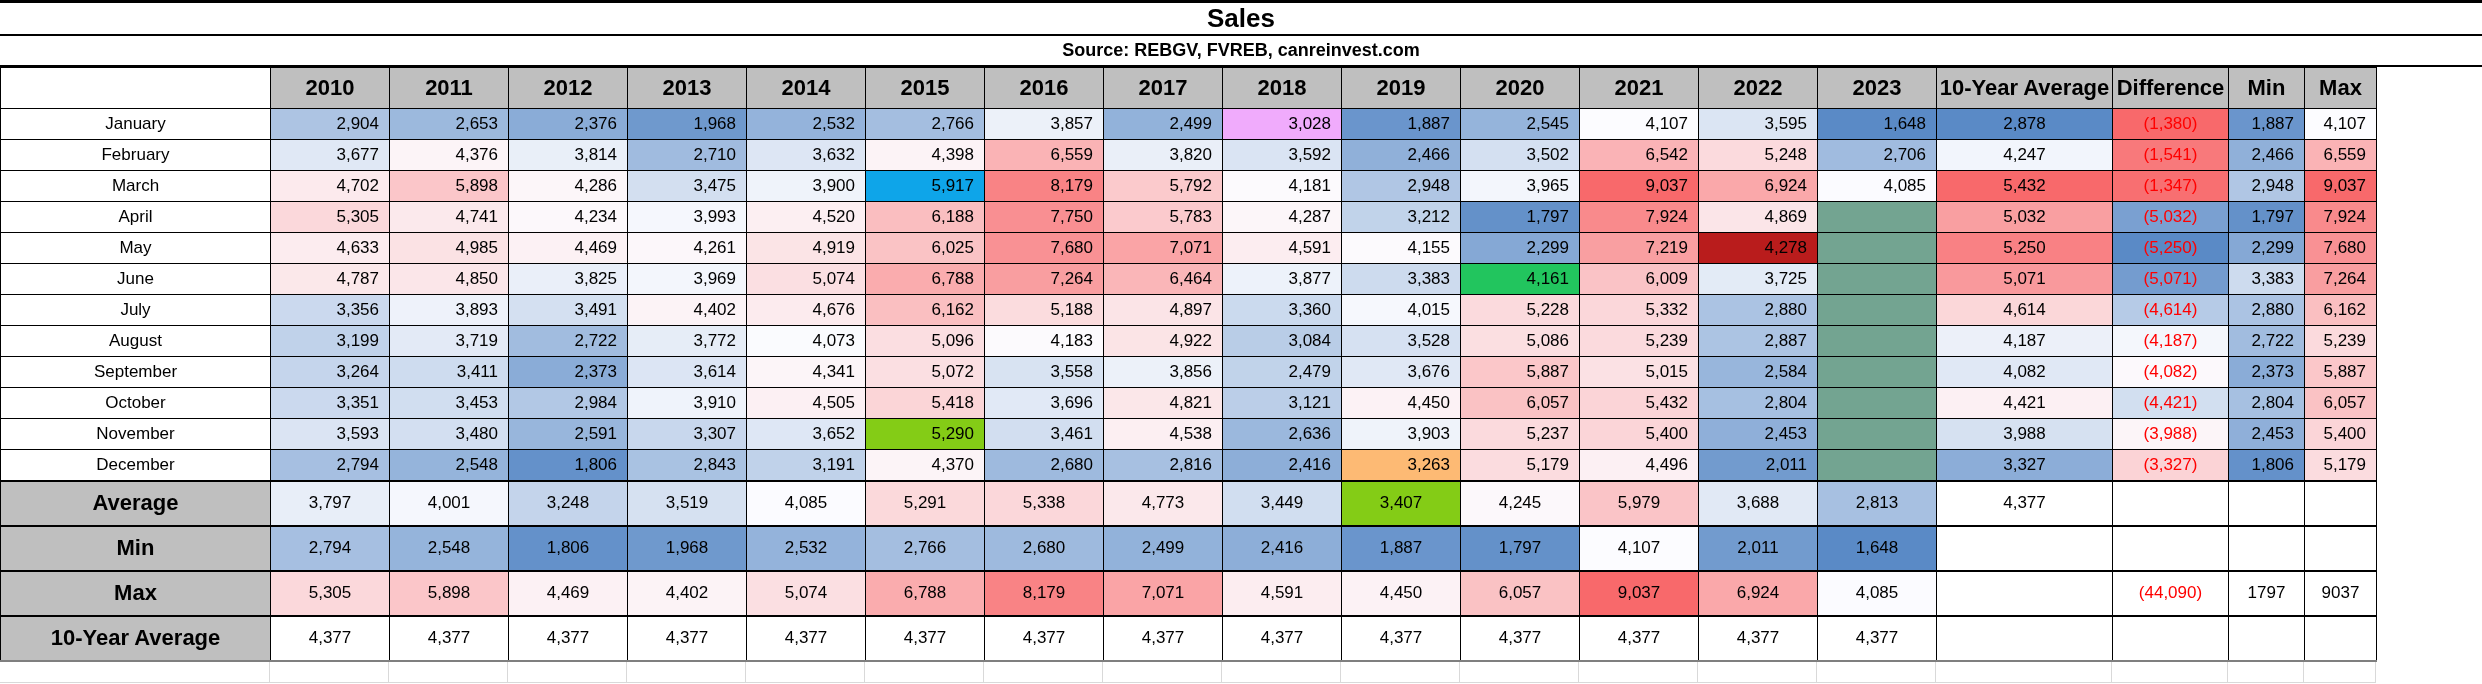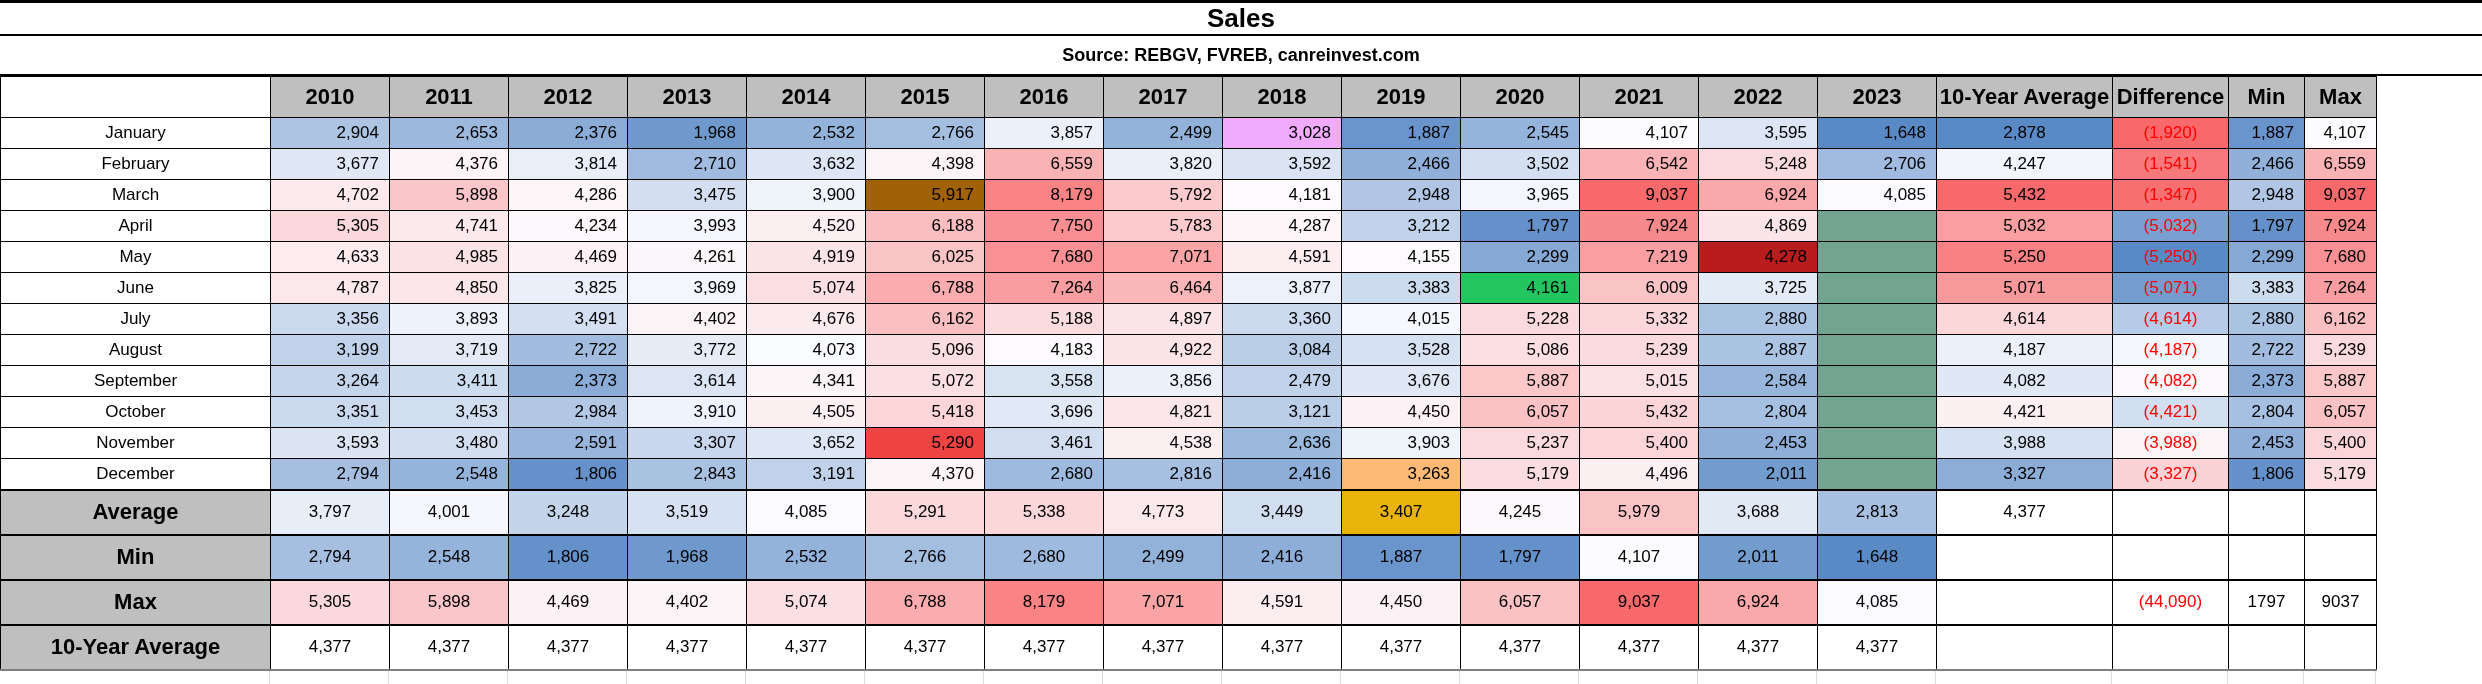--- a/index.html
+++ b/index.html
@@ -1,20 +1,20 @@
 <!DOCTYPE html>
 <html><head>
 <meta charset="utf-8">
 <style>
   html,body{margin:0;padding:0;background:#fff;}
   .sheet{position:relative;width:2482px;height:684px;background:#fff;
          font-family:"Liberation Sans",sans-serif;color:#000;overflow:hidden;}
   .title-row{box-sizing:border-box;height:36px;border-top:3px solid #000;border-bottom:2px solid #000;
              display:flex;align-items:center;justify-content:center;font-size:26px;font-weight:bold;}
-  .source-row{box-sizing:border-box;height:40px;border-bottom:2px solid #000;
+  .source-row{box-sizing:border-box;height:31px;border-bottom:2px solid #000;
               display:flex;align-items:center;justify-content:center;font-size:18px;font-weight:bold;}
   table{border-collapse:collapse;table-layout:fixed;}
   td,th{box-sizing:border-box;border:1px solid #000;overflow:hidden;white-space:nowrap;
         font-weight:normal;padding:0;}
   tr.hdr{height:41px;}
   tr.hdr th{background:#BFBFBF;font-weight:bold;font-size:22px;text-align:center;}
   tr.hdr th.corner{background:#fff;}
   tr.m{height:31px;}
   tr.m td{font-size:17px;}
   td.lbl{background:#fff;text-align:center;font-size:18px;}
@@ -93,21 +93,21 @@
           <td class="num" style="background:rgb(164,190,224)">2,766</td>
           <td class="num" style="background:rgb(236,241,249)">3,857</td>
           <td class="num" style="background:rgb(146,178,218)">2,499</td>
           <td class="num" style="background:#f0abfc">3,028</td>
           <td class="num" style="background:rgb(106,149,204)">1,887</td>
           <td class="num" style="background:rgb(149,180,219)">2,545</td>
           <td class="num" style="background:rgb(252,252,255)">4,107</td>
           <td class="num" style="background:rgb(219,229,243)">3,595</td>
           <td class="num" style="background:rgb(90,138,198)">1,648</td>
           <td class="ctr" style="background:rgb(90,138,198)">2,878</td>
-          <td class="ctr neg" style="background:rgb(248,105,107)">(1,920)</td>
+          <td class="ctr neg" style="background:rgb(248,105,107)">(1,380)</td>
           <td class="num" style="background:rgb(106,149,204)">1,887</td>
           <td class="num" style="background:rgb(252,252,255)">4,107</td>
         </tr>
         <tr class="m">
           <td class="lbl">February</td>
           <td class="num" style="background:rgb(224,232,245)">3,677</td>
           <td class="num" style="background:rgb(252,244,247)">4,376</td>
           <td class="num" style="background:rgb(233,239,248)">3,814</td>
           <td class="num" style="background:rgb(160,187,223)">2,710</td>
           <td class="num" style="background:rgb(221,230,244)">3,632</td>
@@ -125,21 +125,21 @@
           <td class="num" style="background:rgb(144,176,217)">2,466</td>
           <td class="num" style="background:rgb(250,179,181)">6,559</td>
         </tr>
         <tr class="m">
           <td class="lbl">March</td>
           <td class="num" style="background:rgb(252,234,237)">4,702</td>
           <td class="num" style="background:rgb(251,198,201)">5,898</td>
           <td class="num" style="background:rgb(252,246,249)">4,286</td>
           <td class="num" style="background:rgb(211,223,240)">3,475</td>
           <td class="num" style="background:rgb(239,243,250)">3,900</td>
-          <td class="num" style="background:#a16207">5,917</td>
+          <td class="num" style="background:#0ea5e9">5,917</td>
           <td class="num" style="background:rgb(249,131,133)">8,179</td>
           <td class="num" style="background:rgb(251,202,204)">5,792</td>
           <td class="num" style="background:rgb(252,250,253)">4,181</td>
           <td class="num" style="background:rgb(176,198,228)">2,948</td>
           <td class="num" style="background:rgb(243,246,252)">3,965</td>
           <td class="num" style="background:rgb(248,105,107)">9,037</td>
           <td class="num" style="background:rgb(250,168,170)">6,924</td>
           <td class="num" style="background:rgb(251,251,255)">4,085</td>
           <td class="ctr" style="background:rgb(248,105,107)">5,432</td>
           <td class="ctr neg" style="background:rgb(248,111,113)">(1,347)</td>
@@ -293,21 +293,21 @@
           <td class="num" style="background:rgb(166,192,225)">2,804</td>
           <td class="num" style="background:rgb(250,194,196)">6,057</td>
         </tr>
         <tr class="m">
           <td class="lbl">November</td>
           <td class="num" style="background:rgb(219,228,243)">3,593</td>
           <td class="num" style="background:rgb(211,223,241)">3,480</td>
           <td class="num" style="background:rgb(152,182,220)">2,591</td>
           <td class="num" style="background:rgb(200,215,237)">3,307</td>
           <td class="num" style="background:rgb(222,231,245)">3,652</td>
-          <td class="num" style="background:#ef4444">5,290</td>
+          <td class="num" style="background:#84cc16">5,290</td>
           <td class="num" style="background:rgb(210,222,240)">3,461</td>
           <td class="num" style="background:rgb(252,239,242)">4,538</td>
           <td class="num" style="background:rgb(155,184,221)">2,636</td>
           <td class="num" style="background:rgb(239,243,250)">3,903</td>
           <td class="num" style="background:rgb(251,218,221)">5,237</td>
           <td class="num" style="background:rgb(251,213,216)">5,400</td>
           <td class="num" style="background:rgb(143,175,217)">2,453</td>
           <td style="background:#73A491"></td>
           <td class="ctr" style="background:rgb(214,225,241)">3,988</td>
           <td class="ctr neg" style="background:rgb(252,245,248)">(3,988)</td>
@@ -339,21 +339,21 @@
           <td class="slab">Average</td>
           <td style="background:rgb(232,238,248)">3,797</td>
           <td style="background:rgb(245,247,253)">4,001</td>
           <td style="background:rgb(196,212,235)">3,248</td>
           <td style="background:rgb(214,225,241)">3,519</td>
           <td style="background:rgb(251,251,255)">4,085</td>
           <td style="background:rgb(251,217,219)">5,291</td>
           <td style="background:rgb(251,215,218)">5,338</td>
           <td style="background:rgb(251,232,235)">4,773</td>
           <td style="background:rgb(209,222,240)">3,449</td>
-          <td style="background:#eab308">3,407</td>
+          <td style="background:#84cc16">3,407</td>
           <td style="background:rgb(252,248,251)">4,245</td>
           <td style="background:rgb(250,196,199)">5,979</td>
           <td style="background:rgb(225,233,245)">3,688</td>
           <td style="background:rgb(167,192,225)">2,813</td>
           <td>4,377</td>
           <td class=""></td>
           <td></td>
           <td></td>
         </tr>
         <tr class="sum">

